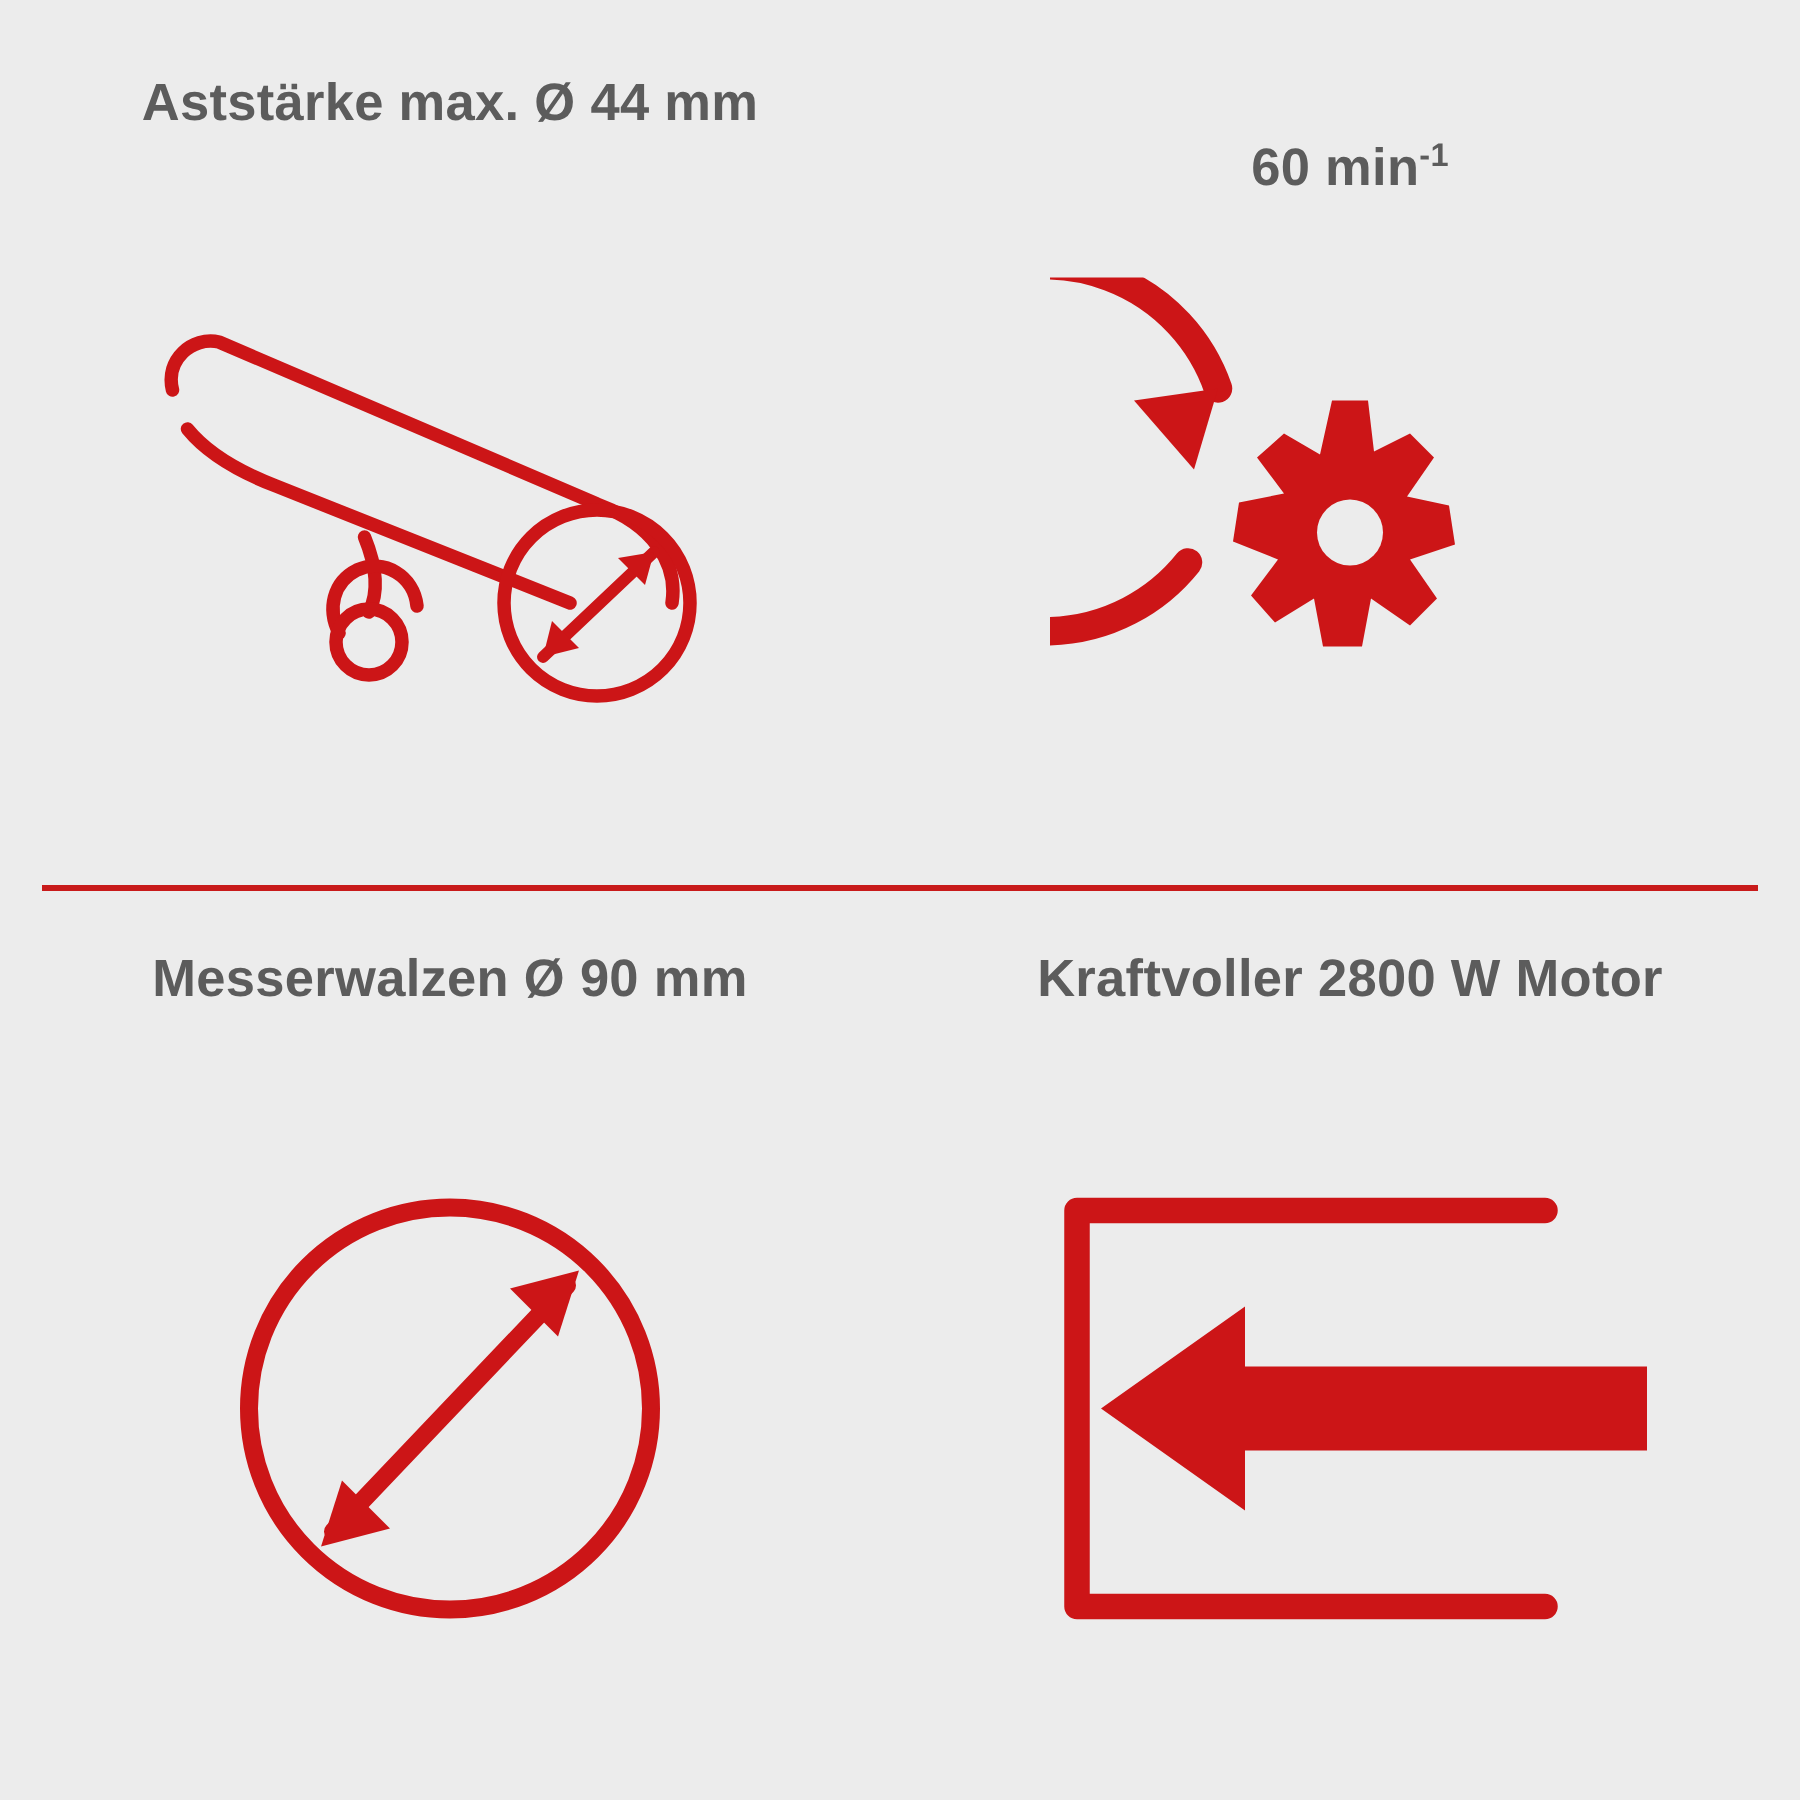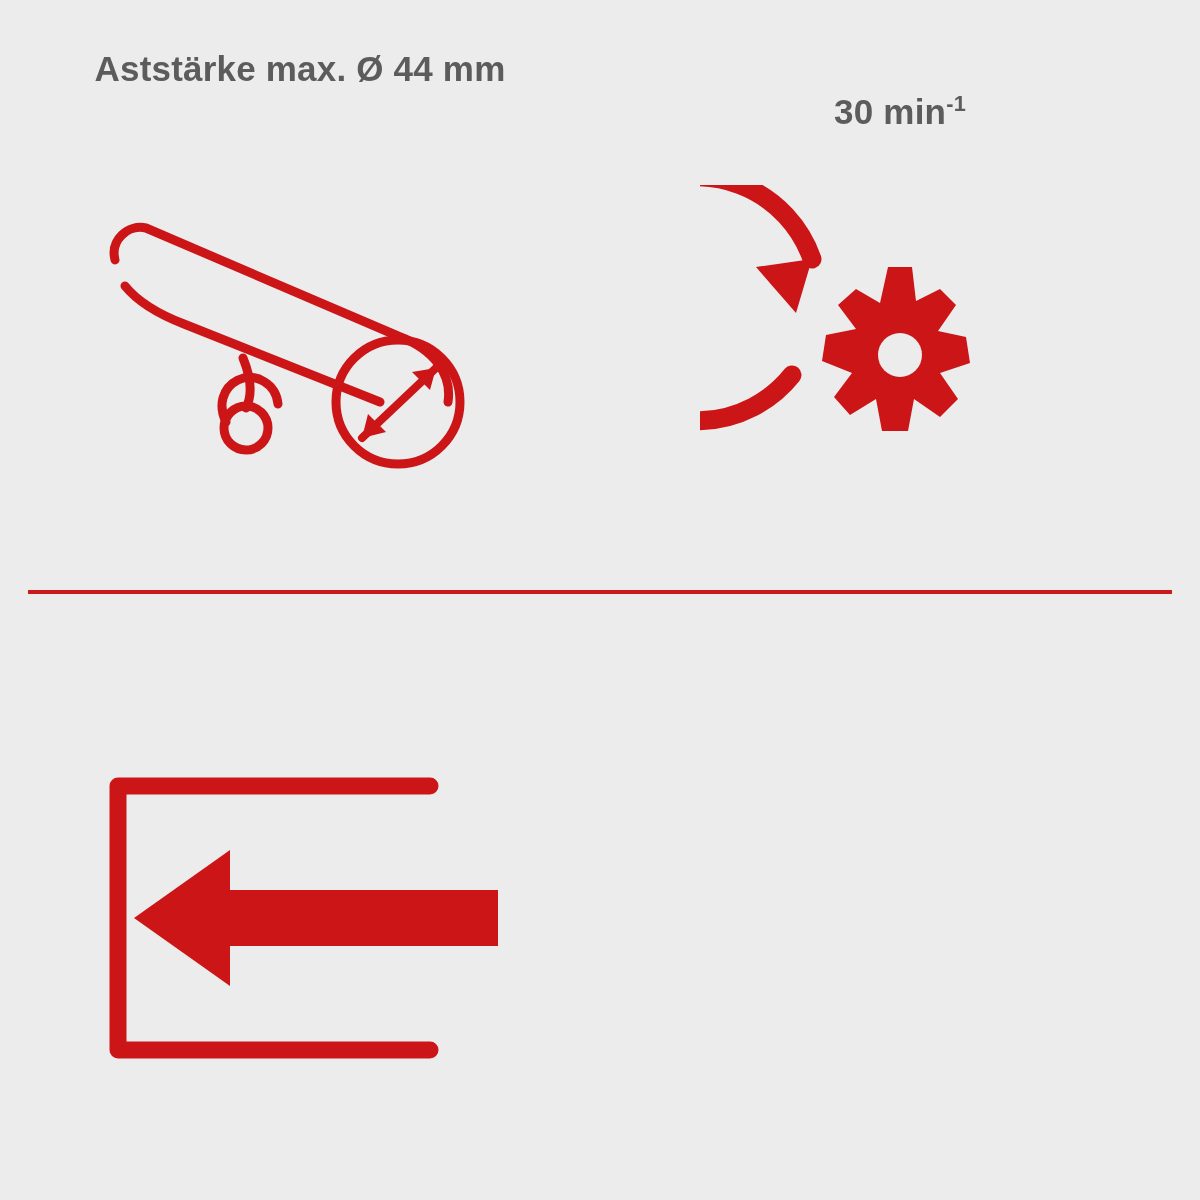--- a/index.html
+++ b/index.html
@@ -106,38 +106,50 @@
           <path class="stroke" stroke-width="8" d="M282 248 L356 178"></path>
           <path class="fill" d="M356 178 L332 182 L350 200 Z"></path>
           <path class="fill" d="M282 248 L288 224 L306 242 Z"></path>
         </svg>
       </div>
     </div>
 
     <div class="cell c2 r1">
       <div class="caption">
         <br>
-        <span>30 min</span><sup>-1</sup>
+        <span>60 min</span><sup>-1</sup>
       </div>
       <div class="art">
         <svg width="400" height="340" viewBox="0 0 400 340" aria-hidden="true">
 
           <path class="stroke" stroke-width="19" d="M112 74 A122 122 0 1 0 92 190"></path>
           <path class="fill" d="M112 74 L56 82 L96 128 Z"></path>
 
           <g class="fill" transform="translate(200,170)">
             <path d="M-12 -88 L12 -88 L16 -54 L40 -66 L56 -50 L38 -24 L66 -18 L70 8 L40 18 L58 44 L40 62 L14 44 L8 76 L-18 76 L-24 44 L-50 60 L-66 42 L-48 18 L-78 6 L-74 -20 L-44 -26 L-62 -50 L-44 -66 L-20 -52 Z"></path>
           </g>
           <circle cx="200" cy="170" r="22" fill="#ececec"></circle>
         </svg>
       </div>
     </div>
 
+    <div class="cell c1 r2">
+      <div class="caption">Messerwalzen Ø 90 mm</div>
+      <div class="art">
+        <svg width="300" height="300" viewBox="0 0 300 300" aria-hidden="true">
+          <circle class="stroke" stroke-width="12" cx="150" cy="150" r="134"></circle>
+          <path class="stroke" stroke-width="12" d="M72 232 L228 68"></path>
+          <path class="fill" d="M236 58 L190 70 L222 102 Z"></path>
+          <path class="fill" d="M64 242 L110 230 L78 198 Z"></path>
+        </svg>
+      </div>
+    </div>
 
     <div class="cell c2 r2">
+      <div class="caption">Kraftvoller 2800 W Motor</div>
       <div class="art">
         <svg width="400" height="300" viewBox="0 0 400 300" aria-hidden="true">
 
           <path class="stroke" stroke-width="17" d="M330 18 L18 18 L18 282 L330 282"></path>
 
           <path class="fill" d="M398 122 L130 122 L130 82 L34 150 L130 218 L130 178 L398 178 Z"></path>
         </svg>
       </div>
     </div>
 

